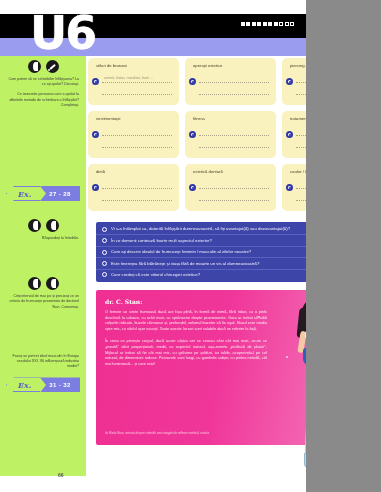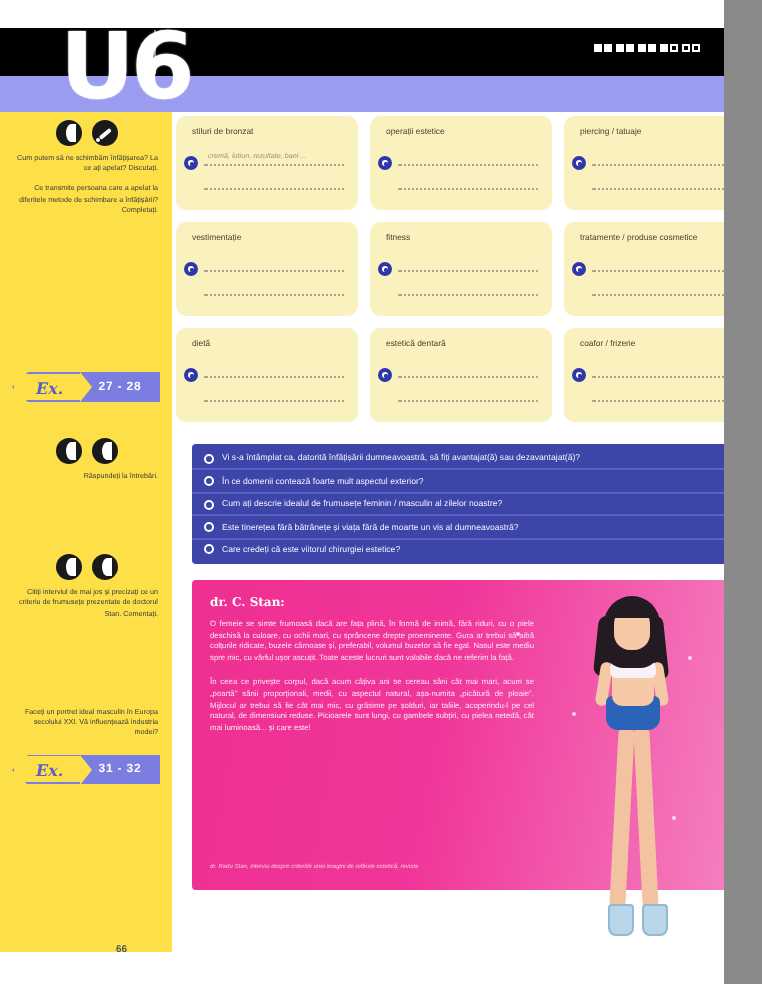--- a/index.html
+++ b/index.html
@@ -1,35 +1,35 @@
 <!DOCTYPE html>
 <html><head>
 <meta charset="utf-8">
 <style>
   html,body{margin:0;padding:0;background:#8a8a8a;}
   body{font-family:"Liberation Sans",sans-serif;}
-  #page{position:relative;width:362px;height:492px;background:#ffffff;overflow:hidden;}
+  #page{position:relative;width:306px;height:492px;background:#ffffff;overflow:hidden;}
 
   
   .topbar{position:absolute;left:0;top:14px;width:381px;height:24px;background:#000000;}
   .unit-badge{position:absolute;left:30px;top:10px;width:62px;height:48px;
     font-family:"DejaVu Sans",sans-serif;font-weight:bold;font-size:46px;line-height:46px;
     color:#ffffff;letter-spacing:-2px;z-index:6;text-shadow:0 0 1px #d9d9e8;}
   .unit-divider{position:absolute;left:77px;top:15px;width:1px;height:22px;background:#ffffff;opacity:.55;z-index:7;}
   .progress{position:absolute;right:12px;top:22px;display:flex;gap:1.5px;z-index:7;}
   .pg{width:4px;height:4px;background:#ffffff;}
   .pg.off{background:transparent;border:1px solid #ffffff;width:2px;height:2px;}
 
   
   .purplebar{position:absolute;left:0;top:38px;width:381px;height:18px;background:#9a9cf0;}
   .chapter{position:absolute;left:84px;top:41px;font-size:7.2px;font-weight:bold;
     letter-spacing:.45px;color:#2a2a6e;font-family:"DejaVu Sans",sans-serif;z-index:7;}
 
   
-  .rail{position:absolute;left:0;top:56px;width:86px;height:420px;background:#fde047;}
+  .rail{position:absolute;left:0;top:56px;width:86px;height:420px;background:#bef264;}
   .icon-row{display:flex;gap:5px;justify-content:center;align-items:center;margin-bottom:4px;}
   .ic{width:13px;height:13px;border-radius:50%;background:#1a1a1a;position:relative;}
   .ic.speak::after{content:"";position:absolute;left:5.5px;top:2px;width:5px;height:9px;
      background:#ffffff;border-radius:50% 0 0 50%;}
   .ic.write::after{content:"";position:absolute;left:3px;top:5.5px;width:7px;height:1.6px;
      background:#ffffff;transform:rotate(-40deg);border-radius:1px;}
   .ic.write::before{content:"";position:absolute;left:2.5px;top:8.5px;width:2px;height:2px;
      background:#ffffff;border-radius:50%;}
   .rail-block{width:72px;margin:0 auto 7px auto;text-align:right;}
   .rail-txt{font-size:3.6px;line-height:5.2px;color:#3a3a3a;text-align:right;}

